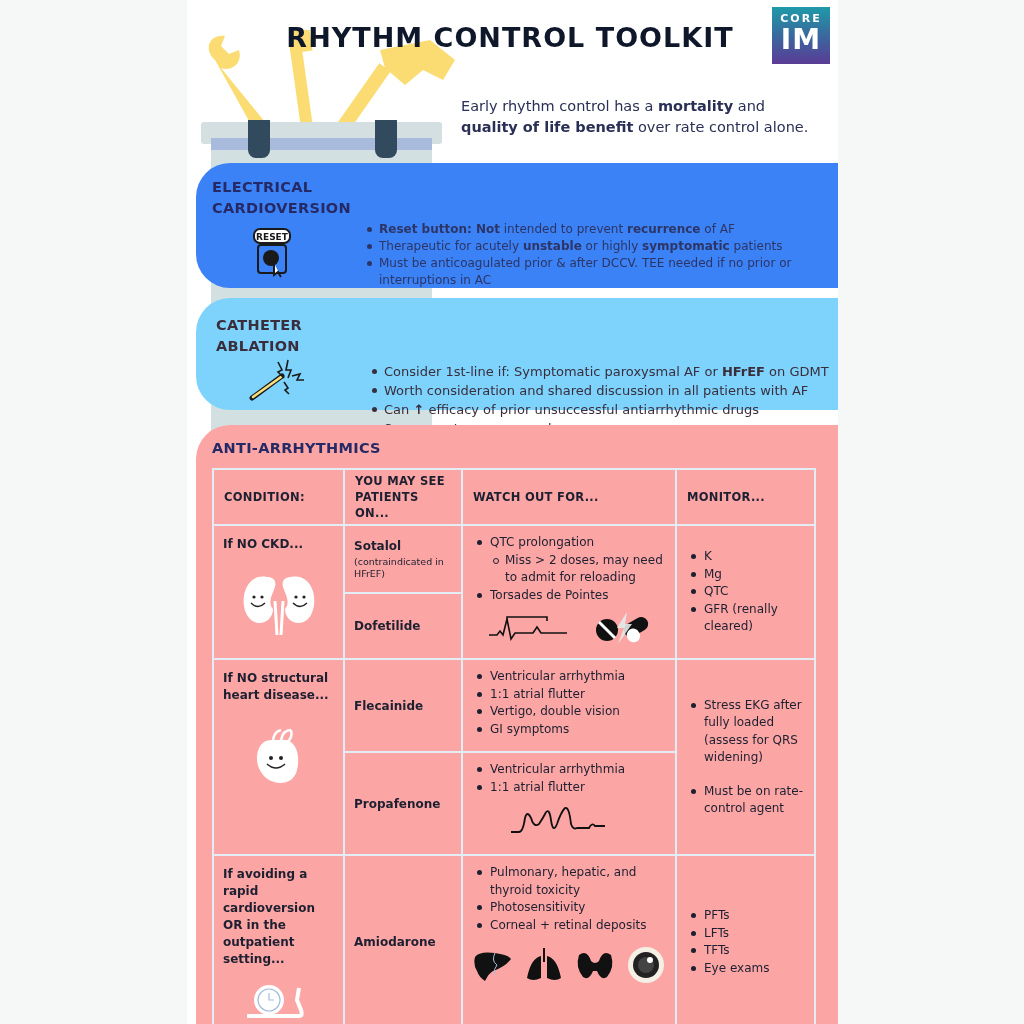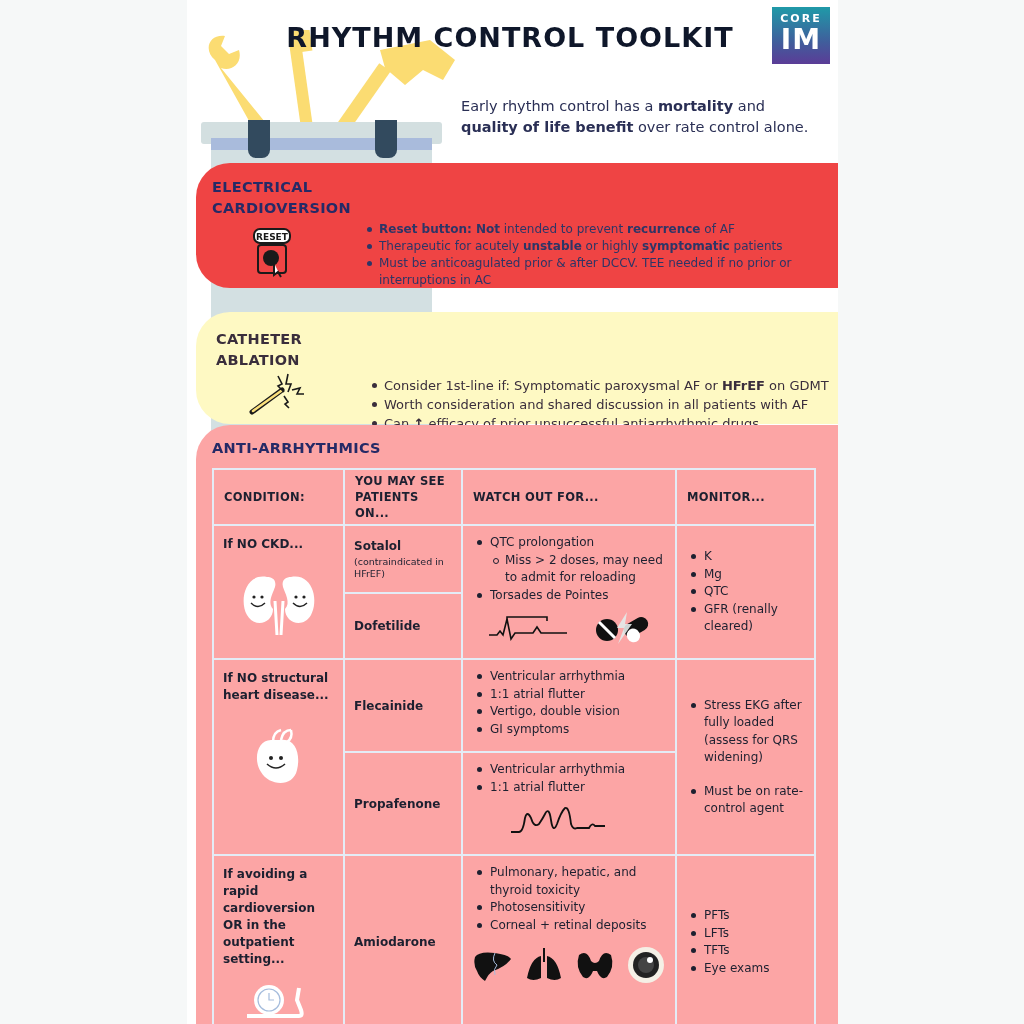--- a/index.html
+++ b/index.html
@@ -49,22 +49,22 @@
 
     .intro {
       position: absolute; left: 461px; top: 96px; width: 360px;
       font-size: 14.5px; line-height: 21px; color: #2a2f55;
     }
     .intro b { color: #2a2f55; }
 
     .card {
       position: absolute; left: 196px; width: 642px; border-radius: 34px 0 0 34px;
     }
-    .card-ec { top: 163px; height: 125px; background: #ef4444; }
-    .card-ca { top: 312px; height: 112px; background: #fef9c3; }
+    .card-ec { top: 163px; height: 125px; background: #3b82f6; }
+    .card-ca { top: 298px; height: 112px; background: #7dd3fc; }
     .card-aa { top: 425px; height: 681px; background: #fca5a5; }
 
     .card-title {
       position: absolute; left: 16px; font-weight: bold; font-size: 14.5px; line-height: 21px;
       color: #252a66; letter-spacing: 0.3px;
     }
     .card-ca .card-title { color: #3a2e3c; }
     .bullets {
       position: absolute; list-style: none; font-size: 12px; line-height: 17px; color: #2d3566; margin-top: 48px;
     }

